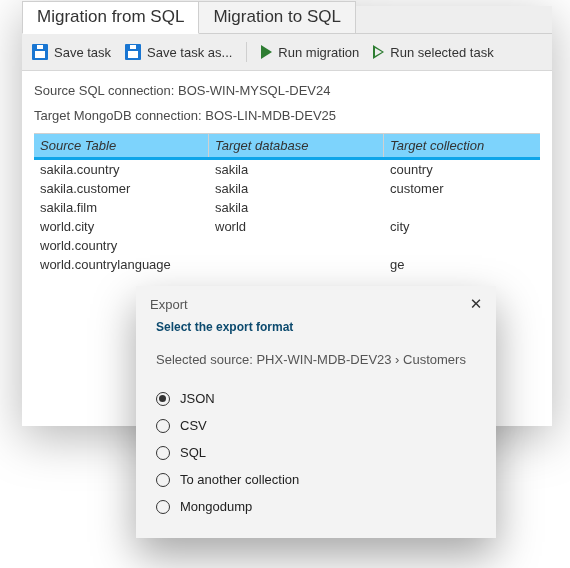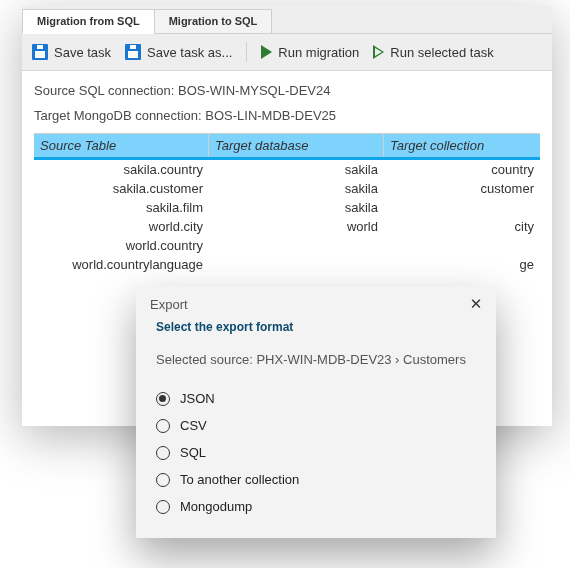--- a/index.html
+++ b/index.html
@@ -25,24 +25,23 @@
   .tabs {
     display: flex;
     align-items: flex-end;
     height: 28px;
     background: #eeeeee;
   }
   .tab {
     padding: 5px 14px 6px 14px;
     border: 1px solid #cfcfcf;
     background: #f3f3f3;
-    font-size: 11px;
+    font-size: 17px;
     cursor: pointer;
     position: relative;
-    font-weight: bold;
   }
   .tab.active {
     background: #ffffff;
     border-bottom: 1px solid #ffffff;
     z-index: 2;
   }
   .tab + .tab { margin-left: -1px; }
   .tabrow-border {
     position: absolute;
     left: 0; right: 0; top: 27px;
@@ -96,21 +95,20 @@
   .ghdr > div:last-child { border-right: none; }
   .col-a { width: 175px; }
   .col-b { width: 175px; }
   .col-c { flex: 1; }
   .grow {
     display: flex;
     font-size: 13px;
   }
   .grow > div {
     padding: 2px 6px;
-    text-align: right;
   }
   
   .ico-save {
     width: 16px; height: 16px;
     background: #1976d2;
     position: relative;
     border-radius: 1px;
   }
   .ico-save::before {
     content: "";

